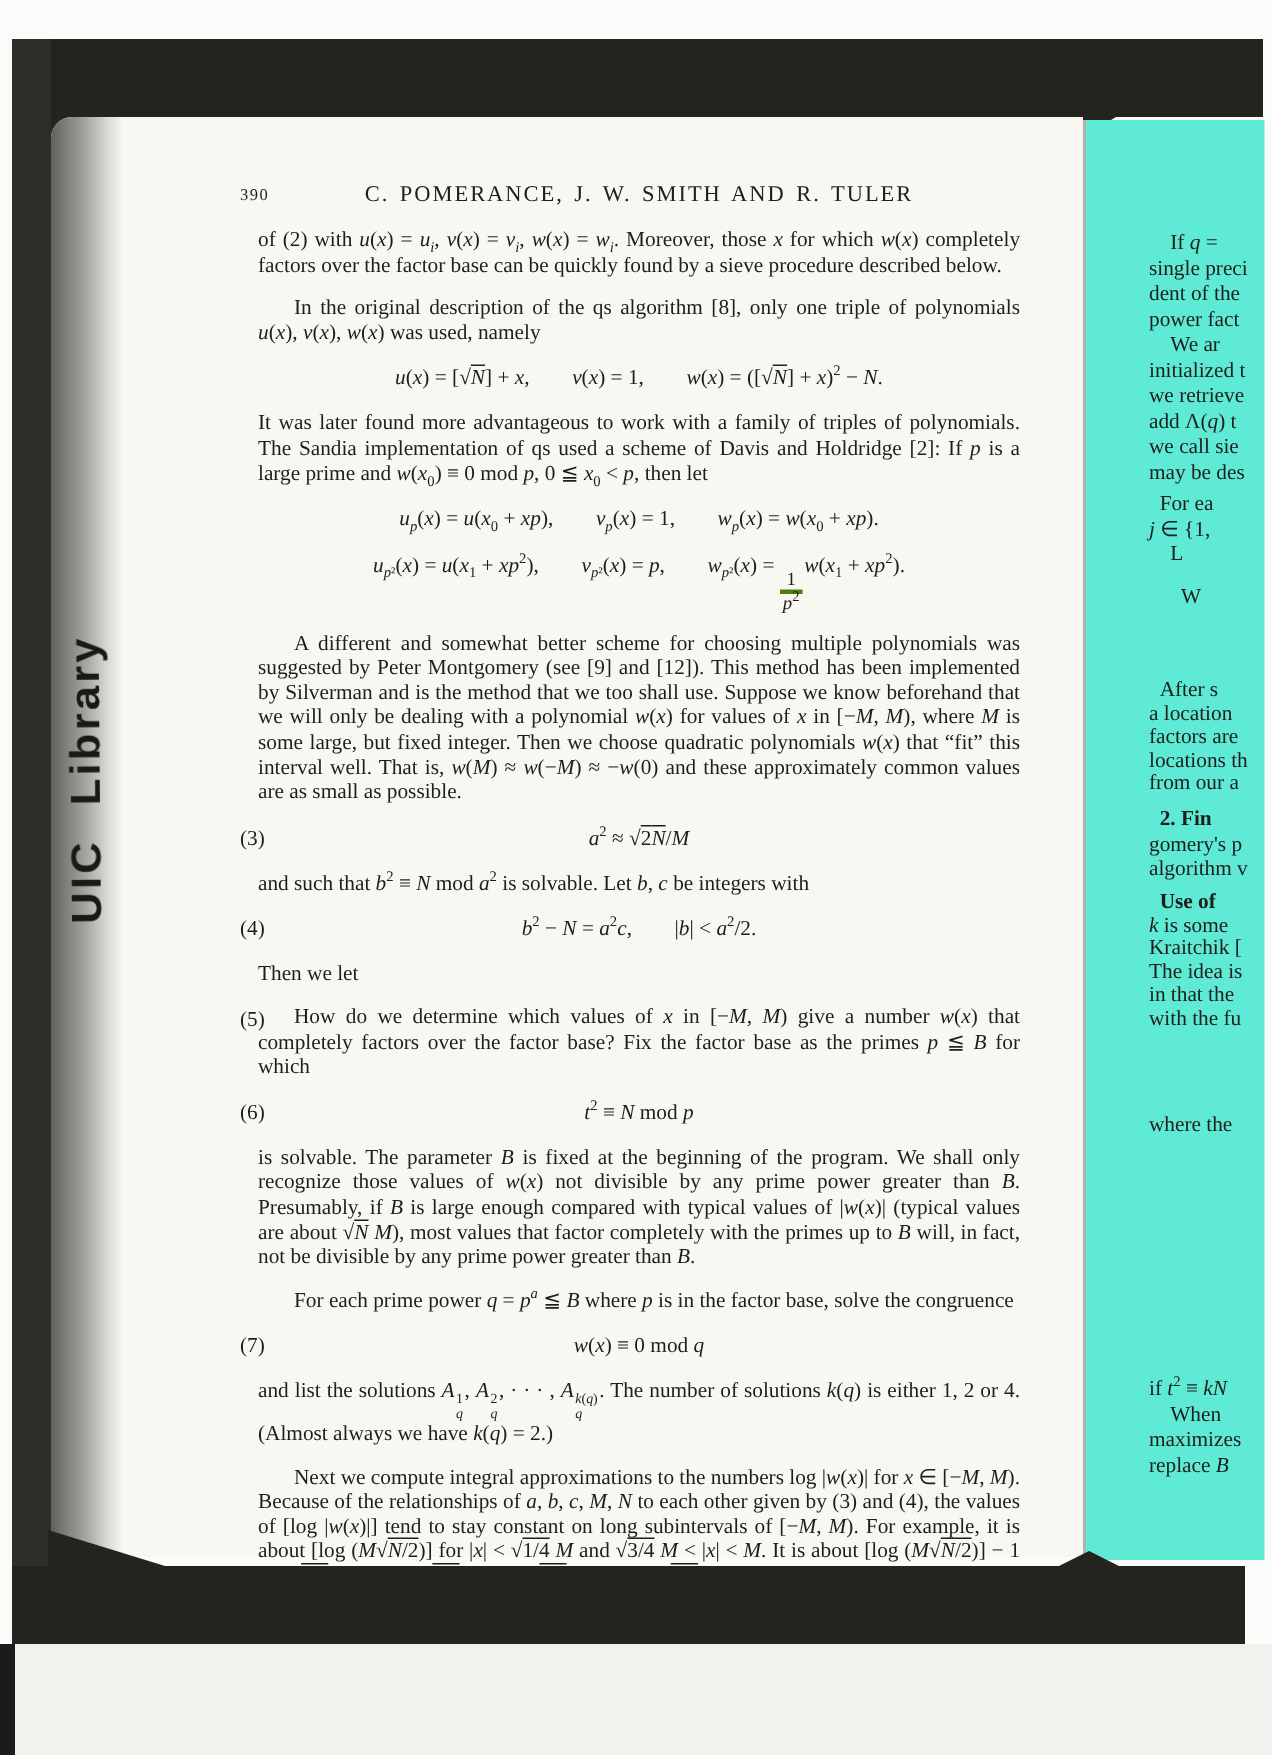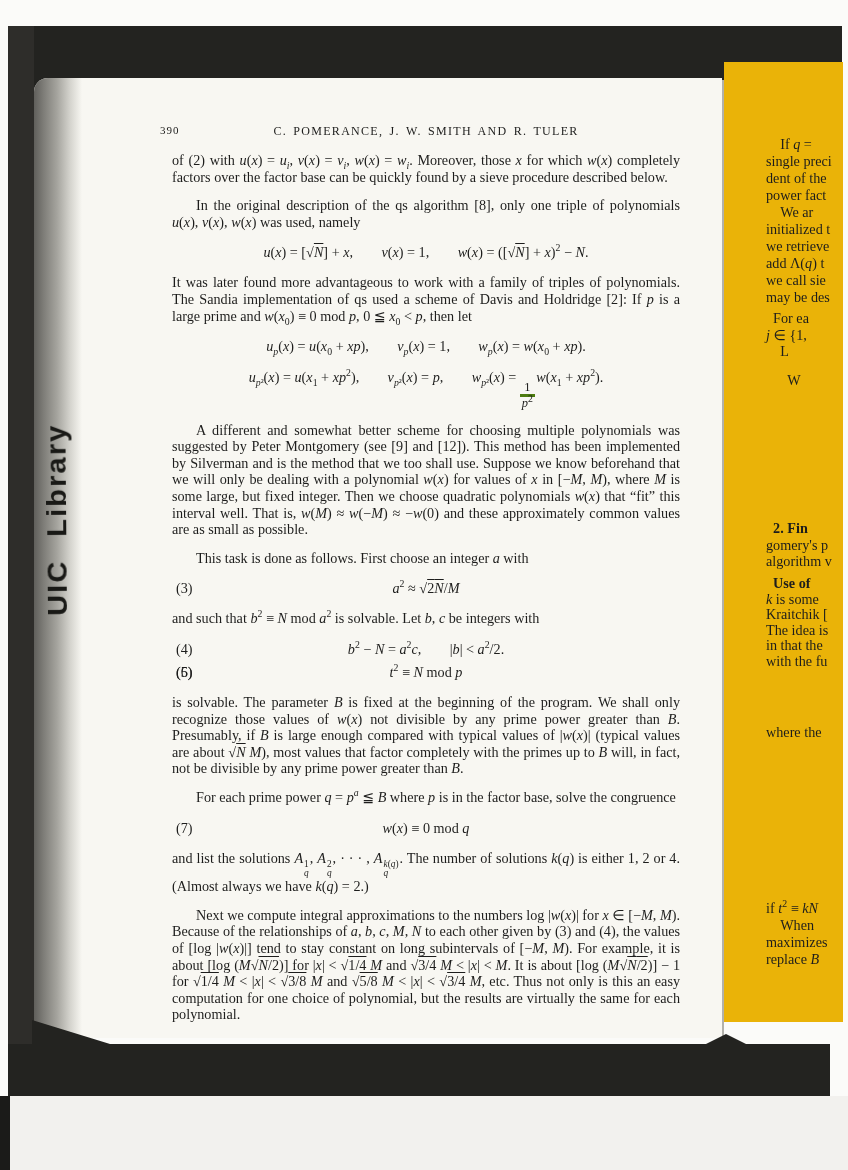--- a/index.html
+++ b/index.html
@@ -44,35 +44,35 @@
   .stamp{
     position:absolute;left:8px;top:538px;transform-origin:0 0;
     transform:rotate(-90.5deg) scaleX(1.04);
     font-family:"Liberation Sans",sans-serif;font-weight:700;font-size:28px;
     letter-spacing:2px;word-spacing:12px;color:#191916;white-space:nowrap;
     filter:blur(0.45px);
   }
   .content{position:absolute;left:126px;top:44px;width:532px;font-size:14.2px;line-height:16.6px;text-align:justify;}
   .pg-header{position:relative;height:18px;margin-bottom:10px;text-align:center;}
   .pg-num{position:absolute;left:0;top:0;font-size:11px;letter-spacing:1px;}
-  .running{font-size:12px;letter-spacing:1.3px;word-spacing:2px;}
+  .running{font-size:15px;letter-spacing:1.3px;word-spacing:2px;}
   .para{margin:12px;}
   .para.ind{text-indent:24px;}
-  .formula{position:relative;text-align:center;margin:3px 16px;line-height:20px;}
+  .formula{position:relative;text-align:center;margin:3px 0;line-height:20px;}
   .formula.tall{margin:6px 0;line-height:30px;}
   .formula .lbl{position:absolute;left:0;top:0;text-align:left;}
   sup,sub{font-size:9.8px;line-height:0;}
   .ov{text-decoration:overline;}
   .frac{display:inline-flex;flex-direction:column;vertical-align:-9px;text-align:center;line-height:1.02;font-size:12.5px;}
   .frac .fd{border-top:3px solid #4d7c0f;padding:0 2px;}
   .stk{display:inline-flex;flex-direction:column;align-items:flex-start;vertical-align:-4px;line-height:1;font-size:9.3px;margin:0 1px;}
 
   
   .page-divider{position:absolute;left:722px;top:80px;width:2px;height:958px;background:#b2b1ab;}
-  .page-right{position:absolute;left:724px;top:62px;width:119px;height:960px;background:#eab308;overflow:hidden;}
+  .page-right{position:absolute;left:724px;top:80px;width:119px;height:960px;background:#5eead4;overflow:hidden;}
   .rp-group{position:absolute;left:42px;white-space:nowrap;font-size:14.2px;}
 </style>
 </head>
 <body>
 
 <div class="bar-top"></div>
 <div class="bar-left"></div>
 
 <div class="page-left">
   <div class="gutter"></div>
@@ -96,33 +96,34 @@
       <span class="eq"><i>u<sub>p</sub></i>(<i>x</i>) = <i>u</i>(<i>x</i><sub>0</sub> + <i>xp</i>),  <i>v<sub>p</sub></i>(<i>x</i>) = 1,  <i>w<sub>p</sub></i>(<i>x</i>) = <i>w</i>(<i>x</i><sub>0</sub> + <i>xp</i>).</span>
     </div>
     <div class="formula tall">
       <span class="lbl"></span>
       <span class="eq"><i>u</i><sub><i>p</i>²</sub>(<i>x</i>) = <i>u</i>(<i>x</i><sub>1</sub> + <i>xp</i><sup>2</sup>),  <i>v</i><sub><i>p</i>²</sub>(<i>x</i>) = <i>p</i>,  <i>w</i><sub><i>p</i>²</sub>(<i>x</i>) = <span class="frac">
             <span class="fn">1</span>
             <span class="fd"><i>p</i><sup>2</sup></span>
           </span> <i>w</i>(<i>x</i><sub>1</sub> + <i>xp</i><sup>2</sup>).</span>
     </div>
     <p class="para ind">A different and somewhat better scheme for choosing multiple polynomials was suggested by Peter Montgomery (see [9] and [12]). This method has been implemented by Silverman and is the method that we too shall use. Suppose we know beforehand that we will only be dealing with a polynomial <i>w</i>(<i>x</i>) for values of <i>x</i> in [−<i>M</i>, <i>M</i>), where <i>M</i> is some large, but fixed integer. Then we choose quadratic polynomials <i>w</i>(<i>x</i>) that “fit” this interval well. That is, <i>w</i>(<i>M</i>) ≈ <i>w</i>(−<i>M</i>) ≈ −<i>w</i>(0) and these approximately common values are as small as possible.</p>
-    <p class="para ind">This task is done as follows. First choose an integer <i>a</i> with</p>
     <div class="formula">
       <span class="lbl">(3)</span>
       <span class="eq"><i>a</i><sup>2</sup> ≈ √<span class="ov">2<i>N</i></span>/<i>M</i></span>
     </div>
     <p class="para">and such that <i>b</i><sup>2</sup> ≡ <i>N</i> mod <i>a</i><sup>2</sup> is solvable. Let <i>b</i>, <i>c</i> be integers with</p>
     <div class="formula">
       <span class="lbl">(4)</span>
       <span class="eq"><i>b</i><sup>2</sup> − <i>N</i> = <i>a</i><sup>2</sup><i>c</i>,  |<i>b</i>| &lt; <i>a</i><sup>2</sup>/2.</span>
     </div>
+    <p class="para">Then we let</p>
     <div class="formula">
       <span class="lbl">(5)</span>
     </div>
+    <p class="para ind">How do we determine which values of <i>x</i> in [−<i>M</i>, <i>M</i>) give a number <i>w</i>(<i>x</i>) that completely factors over the factor base? Fix the factor base as the primes <i>p</i> ≦ <i>B</i> for which</p>
     <div class="formula">
       <span class="lbl">(6)</span>
       <span class="eq"><i>t</i><sup>2</sup> ≡ <i>N</i> mod <i>p</i></span>
     </div>
     <p class="para">is solvable. The parameter <i>B</i> is fixed at the beginning of the program. We shall only recognize those values of <i>w</i>(<i>x</i>) not divisible by any prime power greater than <i>B</i>. Presumably, if <i>B</i> is large enough compared with typical values of |<i>w</i>(<i>x</i>)| (typical values are about √<span class="ov"><i>N</i></span> <i>M</i>), most values that factor completely with the primes up to <i>B</i> will, in fact, not be divisible by any prime power greater than <i>B</i>.</p>
     <p class="para ind">For each prime power <i>q</i> = <i>p</i><sup><i>a</i></sup> ≦ <i>B</i> where <i>p</i> is in the factor base, solve the congruence</p>
     <div class="formula">
       <span class="lbl">(7)</span>
       <span class="eq"><i>w</i>(<i>x</i>) ≡ 0 mod <i>q</i></span>
     </div>
@@ -138,20 +139,21 @@
         </span>. The number of solutions <i>k</i>(<i>q</i>) is either 1, 2 or 4. (Almost always we have <i>k</i>(<i>q</i>) = 2.)</p>
     <p class="para ind">Next we compute integral approximations to the numbers log |<i>w</i>(<i>x</i>)| for <i>x</i> ∈ [−<i>M</i>, <i>M</i>). Because of the relationships of <i>a</i>, <i>b</i>, <i>c</i>, <i>M</i>, <i>N</i> to each other given by (3) and (4), the values of [log |<i>w</i>(<i>x</i>)|] tend to stay constant on long subintervals of [−<i>M</i>, <i>M</i>). For example, it is about [log (<i>M</i>√<span class="ov"><i>N</i>/2</span>)] for |<i>x</i>| &lt; √<span class="ov">1/4</span> <i>M</i> and √<span class="ov">3/4</span> <i>M</i> &lt; |<i>x</i>| &lt; <i>M</i>. It is about [log (<i>M</i>√<span class="ov"><i>N</i>/2</span>)] − 1 for √<span class="ov">1/4</span> <i>M</i> &lt; |<i>x</i>| &lt; √<span class="ov">3/8</span> <i>M</i> and √<span class="ov">5/8</span> <i>M</i> &lt; |<i>x</i>| &lt; √<span class="ov">3/4</span> <i>M</i>, etc. Thus not only is this an easy computation for one choice of polynomial, but the results are virtually the same for each polynomial.</p>
   </div>
 </div>
 
 <div class="page-divider"></div>
 <div class="page-right">
   <div class="rp-group" style="top:74px;line-height:17px"> If <i>q</i> =<br>single preci<br>dent of the<br>power fact<br> We ar<br>initialized t<br>we retrieve<br>add Λ(<i>q</i>) t<br>we call sie<br>may be des</div>
   <div class="rp-group" style="top:248px;line-height:16.5px"> For ea<br><i>j</i> ∈ {1,<br> L</div>
   <div class="rp-group" style="top:310px;line-height:16px">  W</div>
+  <div class="rp-group" style="top:373px;line-height:15.5px"> After s<br>a location<br>factors are<br>locations th<br>from our a</div>
   <div class="rp-group" style="top:458px;line-height:16.5px"> <b>2. Fin</b><br>gomery's p<br>algorithm v</div>
   <div class="rp-group" style="top:514px;line-height:15.5px"> <b>Use of</b><br><i>k</i> is some<br>Kraitchik [<br>The idea is<br>in that the<br>with the fu</div>
   <div class="rp-group" style="top:662px;line-height:16px">where the</div>
   <div class="rp-group" style="top:838px;line-height:17px">if <i>t</i><sup>2</sup> ≡ <i>kN</i><br> When<br>maximizes<br>replace <i>B</i></div>
 </div>
 
 <div class="bar-bottom"></div>
 <div class="bottom-strip"></div>
 <div class="bottom-left-black"></div>
 

